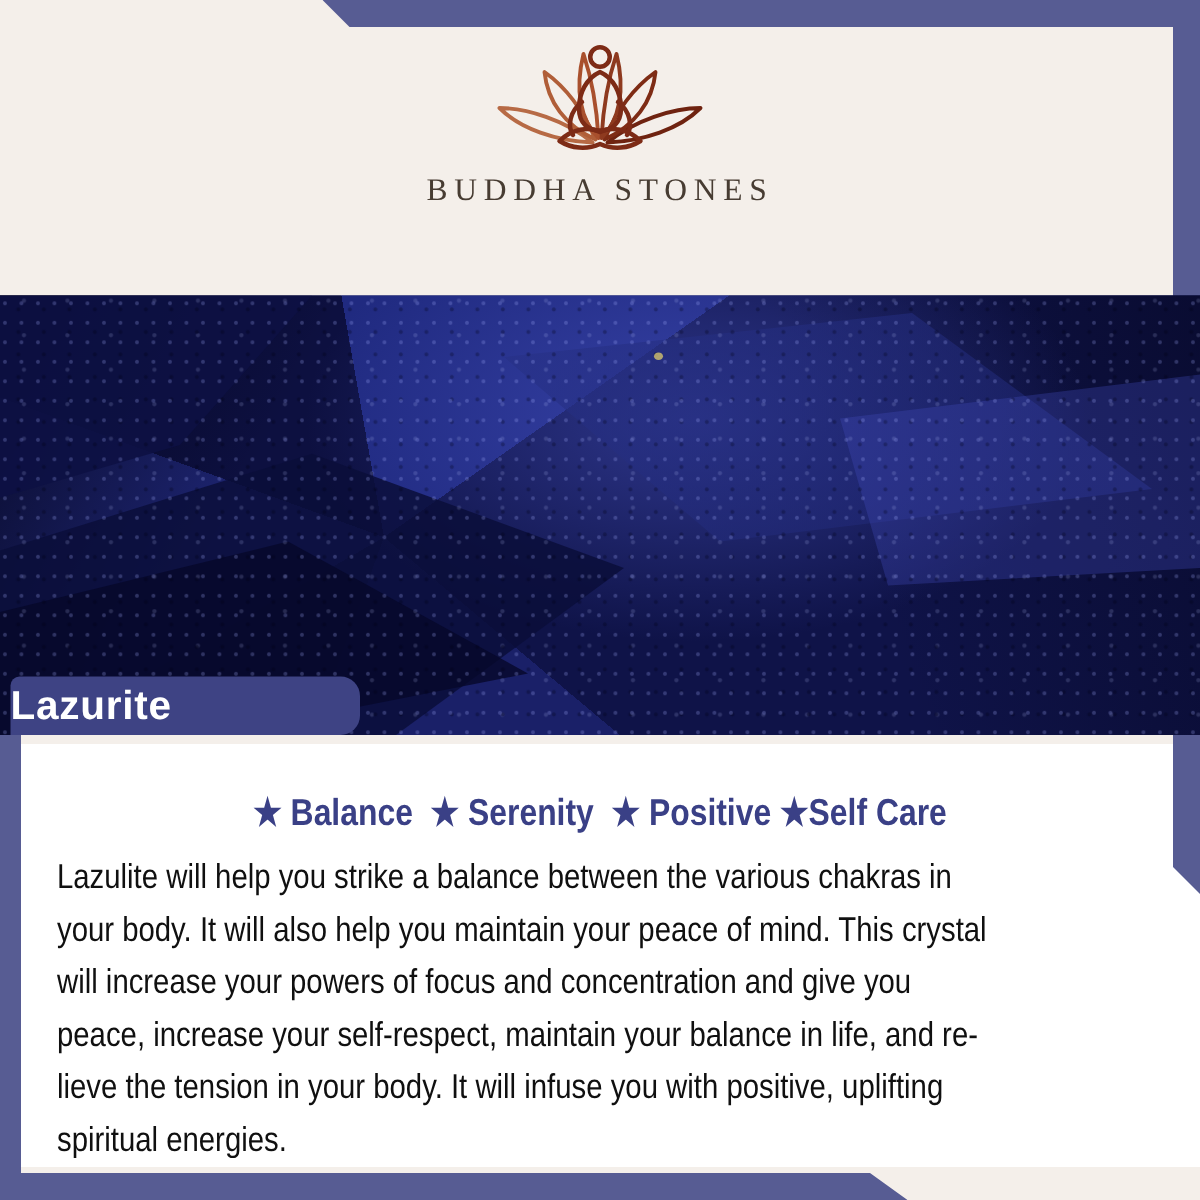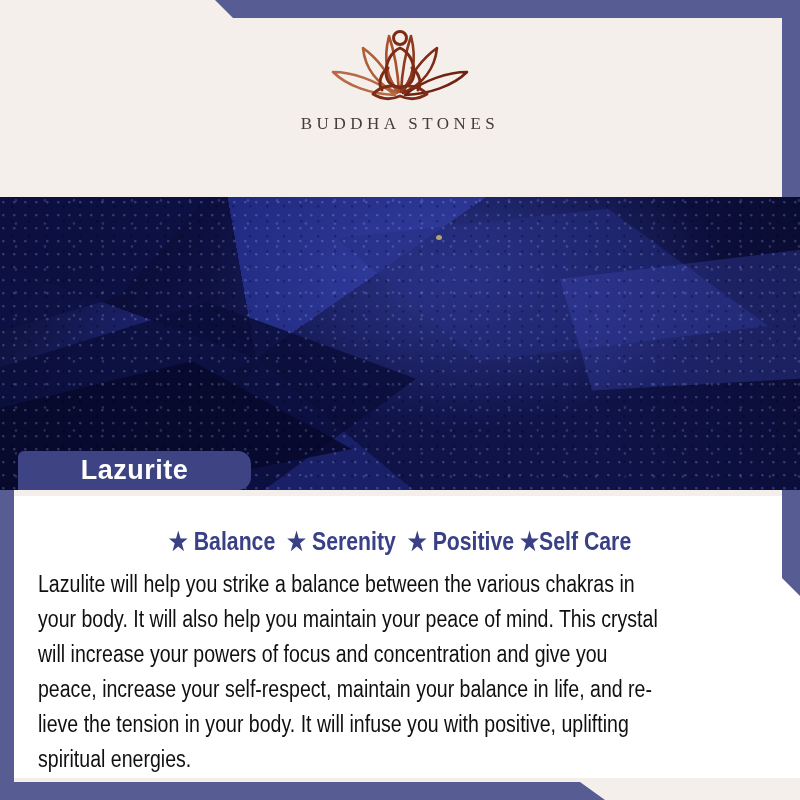--- a/index.html
+++ b/index.html
@@ -10,21 +10,21 @@
   }
   
   .ribbon{position:absolute;inset:0;z-index:2;background:#575c93;}
   .ribbon-tr{clip-path:polygon(215px 0,800px 0,800px 596px,782px 578px,782px 18px,233px 18px);}
   .ribbon-bl{clip-path:polygon(0 205px,14px 223px,14px 782px,580px 782px,605px 800px,0 800px);}
   
   .header{position:absolute;top:0;left:0;width:800px;z-index:3;}
   .logo{position:absolute;top:24px;left:325px;width:150px;height:92px;}
   .brand-name{
     position:absolute;top:114px;left:0;width:800px;text-align:center;
-    font-family:"Liberation Serif", serif;font-size:17px;letter-spacing:4.5px;
+    font-family:"Liberation Serif", serif;font-size:21px;letter-spacing:4.5px;
     color:#473c32;font-weight:500;
   }
   .title-band{
     position:absolute;top:142px;left:165px;width:470px;height:55px;
     background:#fdfaf7;z-index:3;
   }
   .page-title{
     width:100%;height:55px;line-height:55px;text-align:center;
     font-size:39px;font-weight:bold;color:#3b4187;letter-spacing:-0.5px;
     transform:scaleX(0.78);transform-origin:center;white-space:nowrap;margin:0;
@@ -50,23 +50,23 @@
     background-image:
       radial-gradient(circle at 30% 40%, rgba(165,175,255,.5) 0 1px, transparent 1.6px),
       radial-gradient(circle at 72% 62%, rgba(0,0,18,.55) 0 1px, transparent 1.6px),
       radial-gradient(circle at 55% 15%, rgba(190,200,255,.35) 0 1px, transparent 1.8px);
     background-size:11px 13px,17px 15px,29px 23px;
   }
   .speck{position:absolute;left:54.5%;top:13%;width:6px;height:5px;border-radius:50%;
     background:#c9ba6e;opacity:.85;}
   
   .stone-banner{
-    position:absolute;left:18px;bottom:0;width:233px;height:39px;
+    position:absolute;left:7px;bottom:0;width:233px;height:39px;
     background:#3e4384;border-radius:6px 13px 13px 0;
-    text-align:center;line-height:39px;
+    line-height:39px;
     font-size:27px;font-weight:bold;color:#ffffff;letter-spacing:0.5px;
   }
   
   .card{
     position:absolute;top:496px;left:14px;width:786px;height:282px;
     background:#ffffff;z-index:1;
   }
   .star-line{
     position:absolute;top:527px;left:0;width:800px;z-index:3;
     text-align:center;font-size:25px;font-weight:bold;color:#3a4086;

